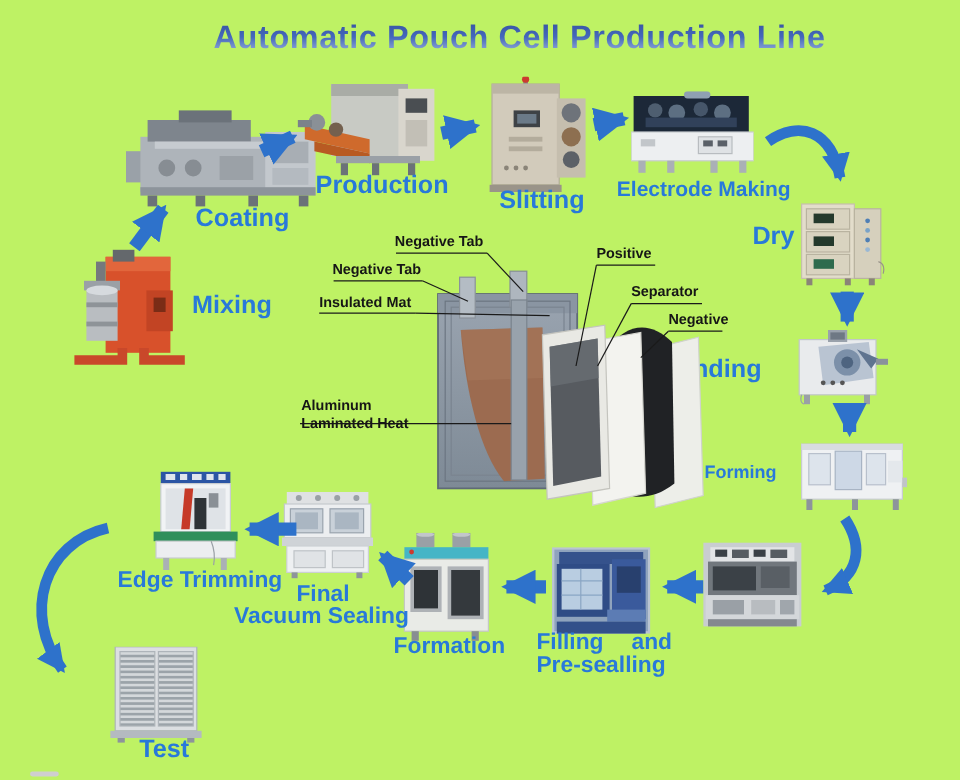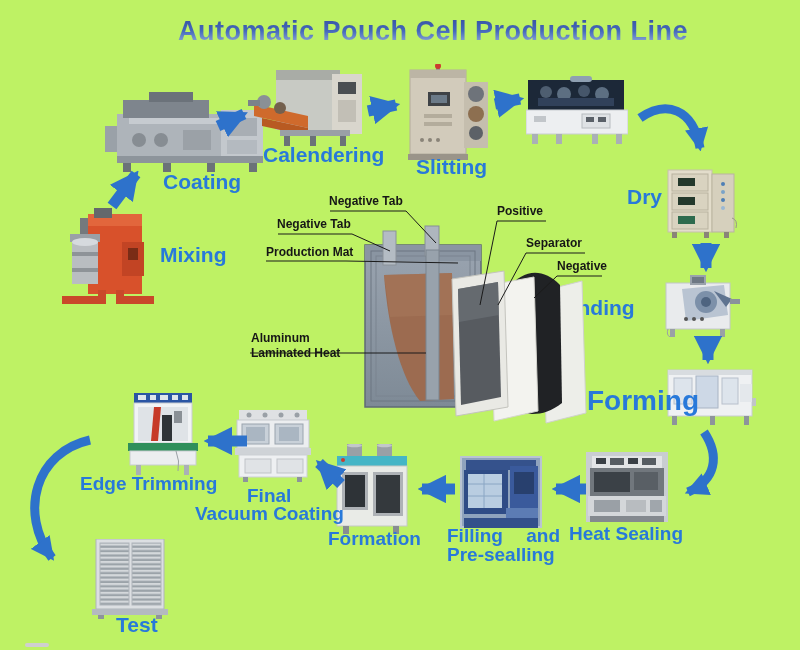--- a/index.html
+++ b/index.html
@@ -4,21 +4,21 @@
 <style>
   html,body{margin:0;padding:0;background:#fff;}
   .canvas{position:relative;width:800px;height:650px;background:#bef264;overflow:hidden;
           font-family:"Liberation Sans",sans-serif;}
   .title{position:absolute;left:178px;top:16px;font-size:27px;font-weight:700;letter-spacing:.5px;
          background:linear-gradient(180deg,#35509e 0%,#4468bc 48%,#7e9ad0 78%,#c9d6ee 100%);
          -webkit-background-clip:text;background-clip:text;color:transparent;white-space:nowrap;}
   .machine{position:absolute;}
   .machine svg{display:block;}
   .step-label{position:absolute;color:#2879da;font-weight:700;white-space:nowrap;}
-  .fs21{font-size:21px;} .fs20{font-size:28px;} .fs19{font-size:19px;} .fs17{font-size:17.5px;}
+  .fs21{font-size:21px;} .fs20{font-size:15px;} .fs19{font-size:19px;} .fs17{font-size:17.5px;}
   .justified{word-spacing:18px;}
   .cell-label{position:absolute;color:#161616;font-weight:700;font-size:12px;white-space:nowrap;z-index:6;}
   .overlay{position:absolute;left:0;top:0;z-index:2;}
   .cellwrap{position:absolute;left:240px;top:195px;z-index:4;}
   .smudge{position:absolute;left:25px;top:643px;width:24px;height:4px;background:#cfcfcf;border-radius:2px;}
 </style>
 </head>
 <body>
 
 <div class="canvas">
@@ -362,37 +362,37 @@
         <line x1="286" y1="58" x2="258" y2="110"></line>
         <line x1="317" y1="81" x2="362" y2="81"></line>
         <line x1="317" y1="81" x2="294" y2="103"></line>
         <line x1="10" y1="158" x2="186" y2="158"></line>
       </g>
     </svg>
   </div>
 
   <div class="cell-label" style="left:329px;top:194px;">Negative Tab</div>
   <div class="cell-label" style="left:277px;top:217px;">Negative Tab</div>
-  <div class="cell-label" style="left:266px;top:245px;">Production Mat</div>
+  <div class="cell-label" style="left:266px;top:245px;">Insulated Mat</div>
   <div class="cell-label" style="left:497px;top:204px;">Positive</div>
   <div class="cell-label" style="left:526px;top:236px;">Separator</div>
   <div class="cell-label" style="left:557px;top:259px;">Negative</div>
   <div class="cell-label" style="left:251px;top:331px;">Aluminum</div>
   <div class="cell-label" style="left:251px;top:346px;">Laminated Heat</div>
 
   <div class="step-label fs21" style="left:160px;top:243px;">Mixing</div>
   <div class="step-label fs21" style="left:163px;top:170px;">Coating</div>
-  <div class="step-label fs21" style="left:263px;top:143px;">Calendering</div>
+  <div class="step-label fs21" style="left:263px;top:143px;">Production</div>
   <div class="step-label fs21" style="left:416px;top:155px;">Slitting</div>
+  <div class="step-label fs17" style="left:514px;top:147px;">Electrode Making</div>
   <div class="step-label fs21" style="left:627px;top:185px;">Dry</div>
   <div class="step-label fs21" style="left:552px;top:296px;">Winding</div>
   <div class="step-label fs20" style="left:587px;top:385px;">Forming</div>
-  <div class="step-label fs19" style="left:569px;top:523px;">Heat Sealing</div>
   <div class="step-label fs19" style="left:447px;top:544px;">Pre-sealling</div>
   <div class="step-label fs19 justified" style="left:447px;top:525px;">Filling and</div>
   <div class="step-label fs19" style="left:328px;top:528px;">Formation</div>
   <div class="step-label fs19" style="left:247px;top:485px;">Final</div>
-  <div class="step-label fs19" style="left:195px;top:503px;">Vacuum Coating</div>
-  <div class="step-label fs19" style="left:80px;top:473px;">Edge Trimming</div>
+  <div class="step-label fs19" style="left:195px;top:503px;">Vacuum Sealing</div>
+  <div class="step-label fs19" style="left:98px;top:473px;">Edge Trimming</div>
   <div class="step-label fs21" style="left:116px;top:613px;">Test</div>
 
   <div class="smudge"></div>
 </div>
 
 </body></html>

